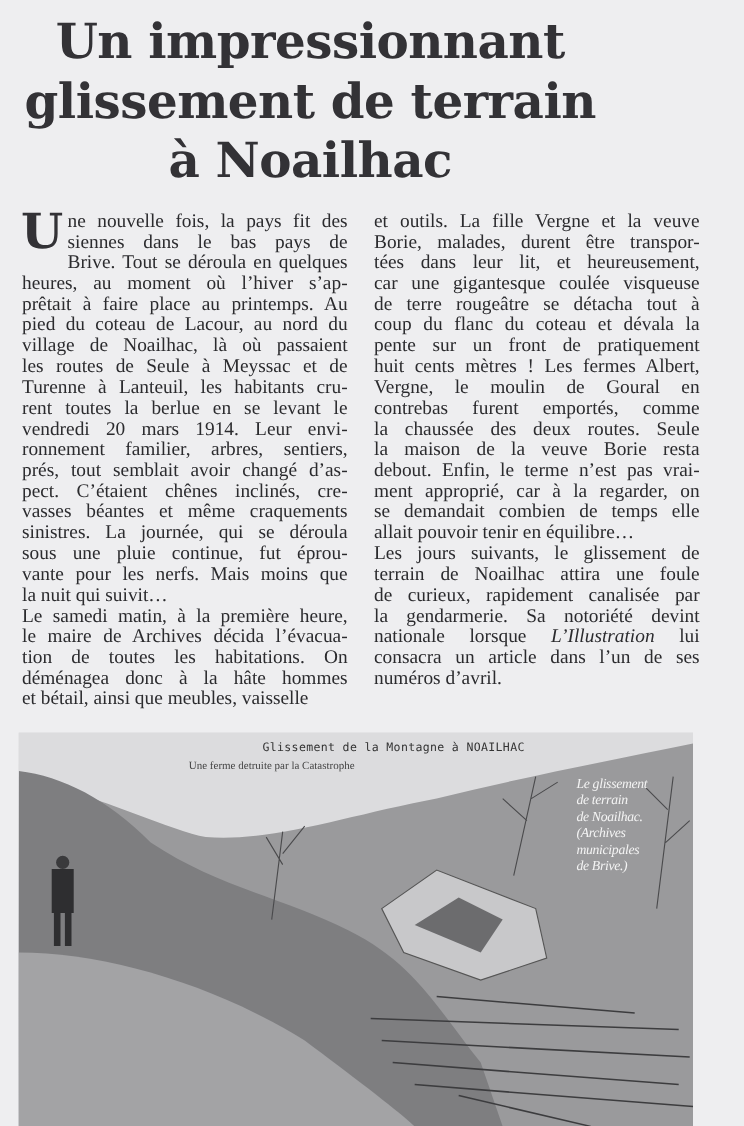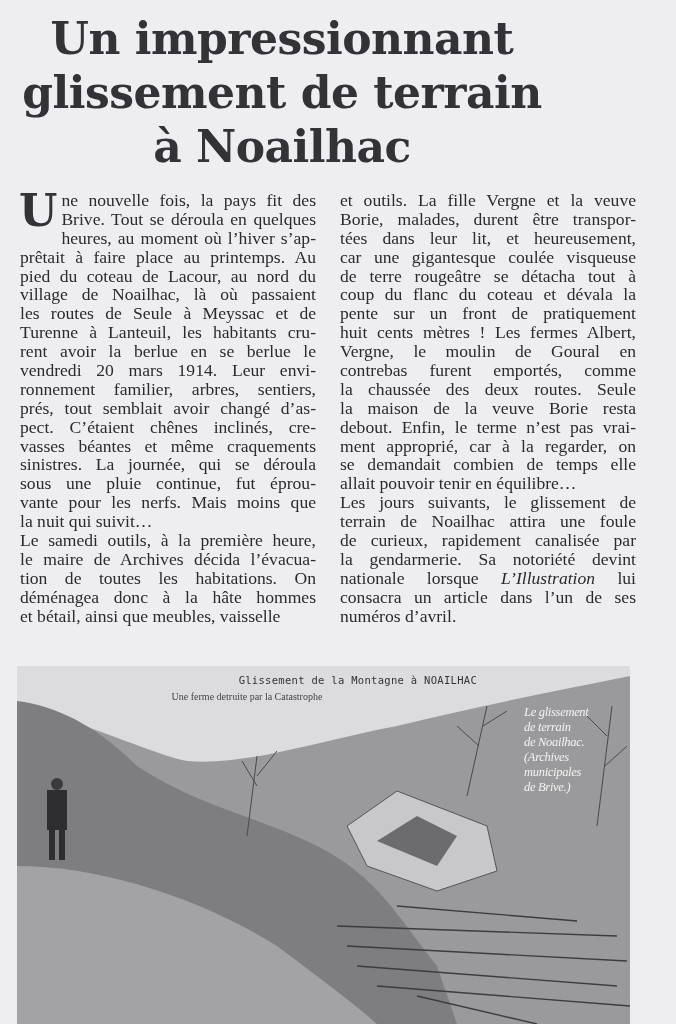--- a/index.html
+++ b/index.html
@@ -75,38 +75,39 @@
 <h1 class="title">
   <span>Un impressionnant</span>
   <span>glissement de terrain</span>
   <span>à Noailhac</span>
 </h1>
 
 <div class="columns">
   <div class="col" id="col-left">
     <span class="dropcap">U</span>
   <span class="line">ne nouvelle fois, la pays fit des</span>
+      <span class="line">siennes dans le bas pays de</span>
       <span class="line">Brive. Tout se déroula en quelques</span>
       <span class="line">heures, au moment où l’hiver s’ap-</span>
       <span class="line">prêtait à faire place au printemps. Au</span>
       <span class="line">pied du coteau de Lacour, au nord du</span>
       <span class="line">village de Noailhac, là où passaient</span>
       <span class="line">les routes de Seule à Meyssac et de</span>
       <span class="line">Turenne à Lanteuil, les habitants cru-</span>
-      <span class="line">rent avoir la berlue en se berlue le</span>
+      <span class="line">rent toutes la berlue en se levant le</span>
       <span class="line">vendredi 20 mars 1914. Leur envi-</span>
       <span class="line">ronnement familier, arbres, sentiers,</span>
       <span class="line">prés, tout semblait avoir changé d’as-</span>
       <span class="line">pect. C’étaient chênes inclinés, cre-</span>
       <span class="line">vasses béantes et même craquements</span>
       <span class="line">sinistres. La journée, qui se déroula</span>
       <span class="line">sous une pluie continue, fut éprou-</span>
       <span class="line">vante pour les nerfs. Mais moins que</span>
       <span class="line last">la nuit qui suivit…</span>
-      <span class="line">Le samedi outils, à la première heure,</span>
+      <span class="line">Le samedi matin, à la première heure,</span>
       <span class="line">le maire de Archives décida l’évacua-</span>
       <span class="line">tion de toutes les habitations. On</span>
       <span class="line">déménagea donc à la hâte hommes</span>
       <span class="line last">et bétail, ainsi que meubles, vaisselle</span>
     </div>
   <div class="col" id="col-right">
       <span class="line">et outils. La fille Vergne et la veuve</span>
       <span class="line">Borie, malades, durent être transpor-</span>
       <span class="line">tées dans leur lit, et heureusement,</span>
       <span class="line">car une gigantesque coulée visqueuse</span>

